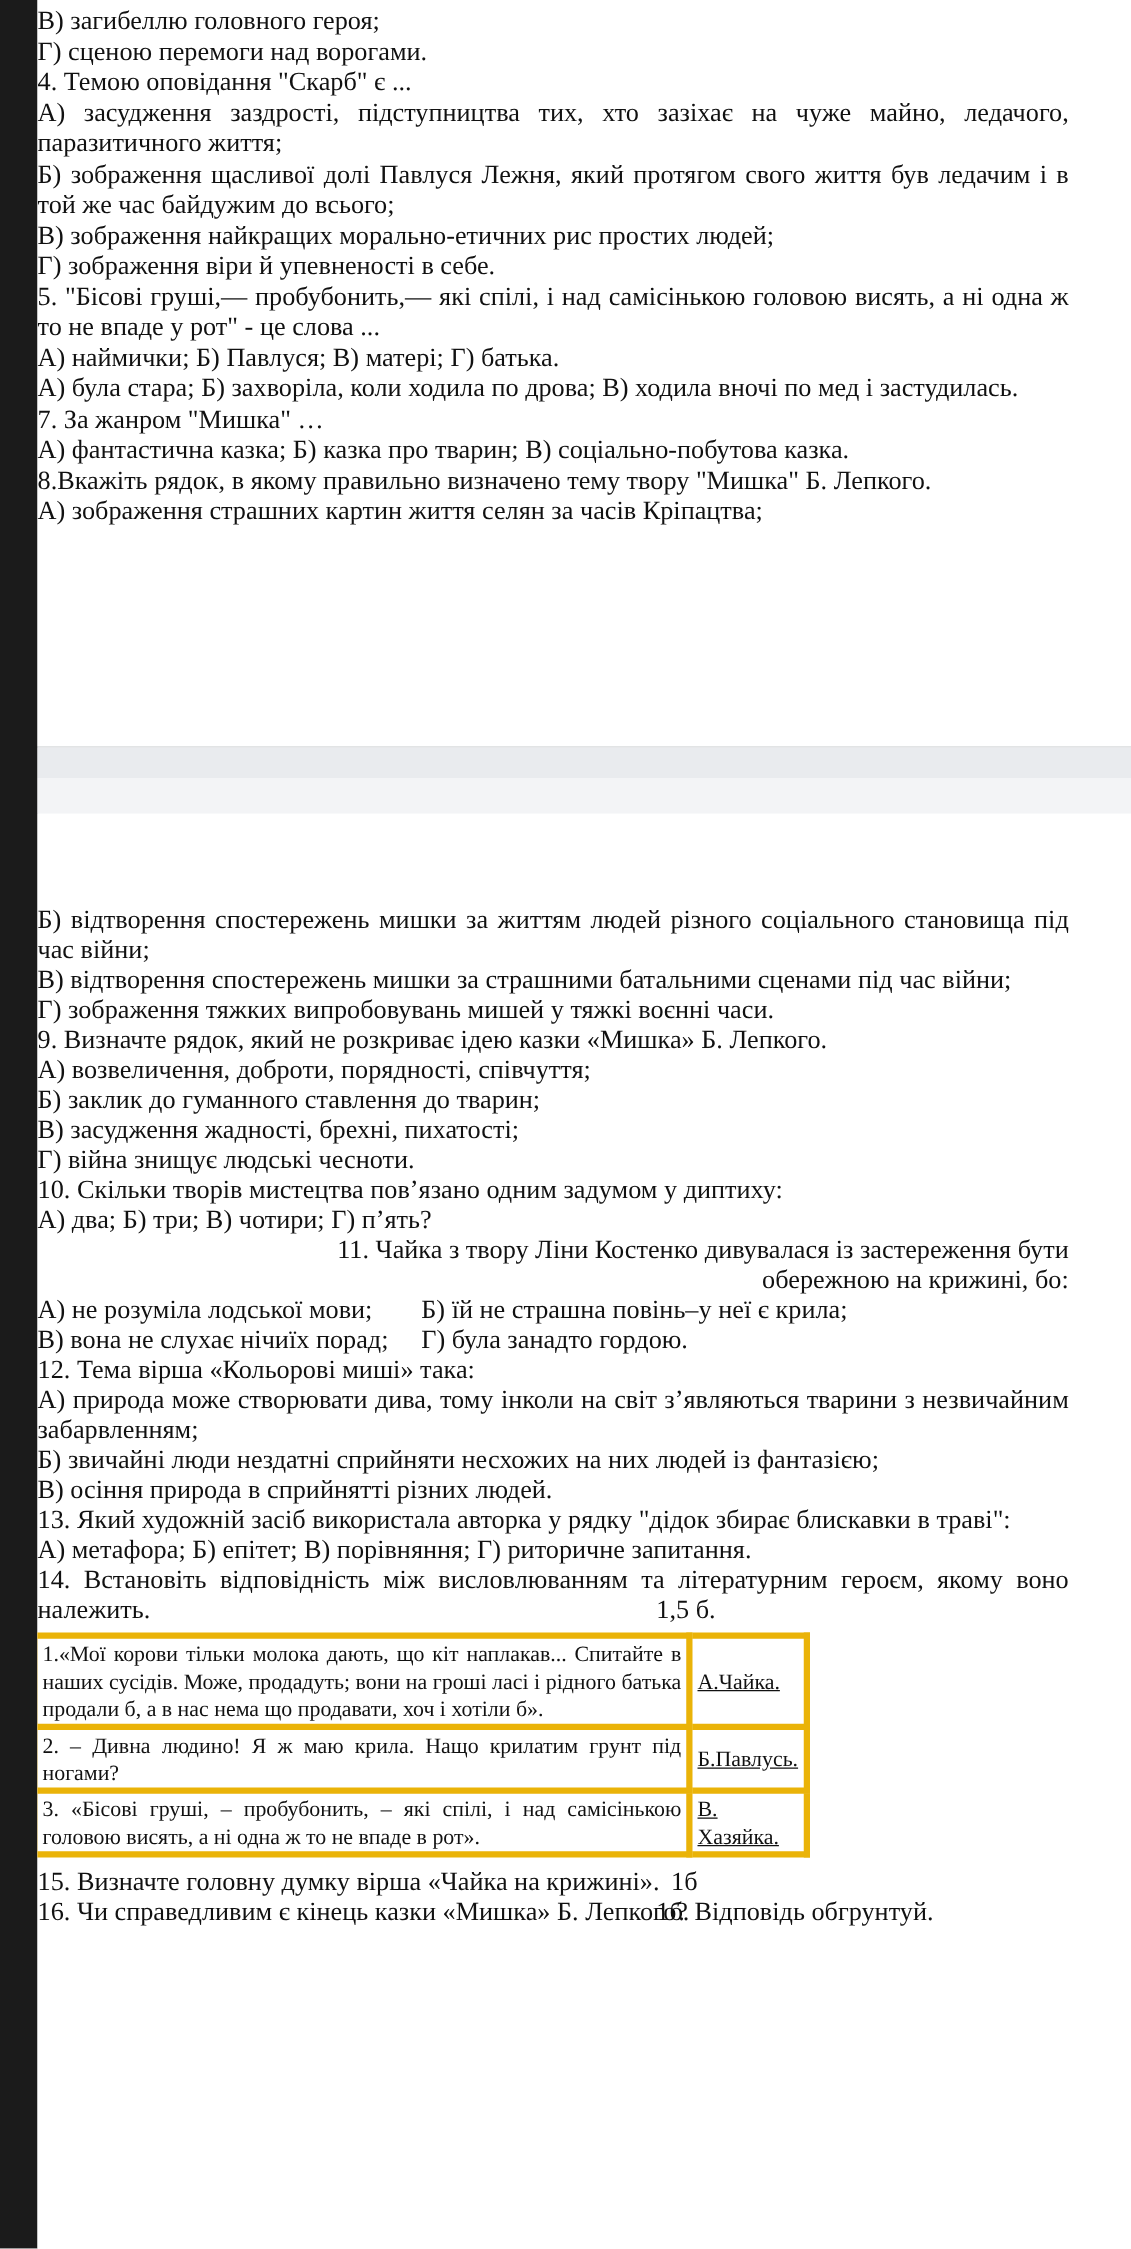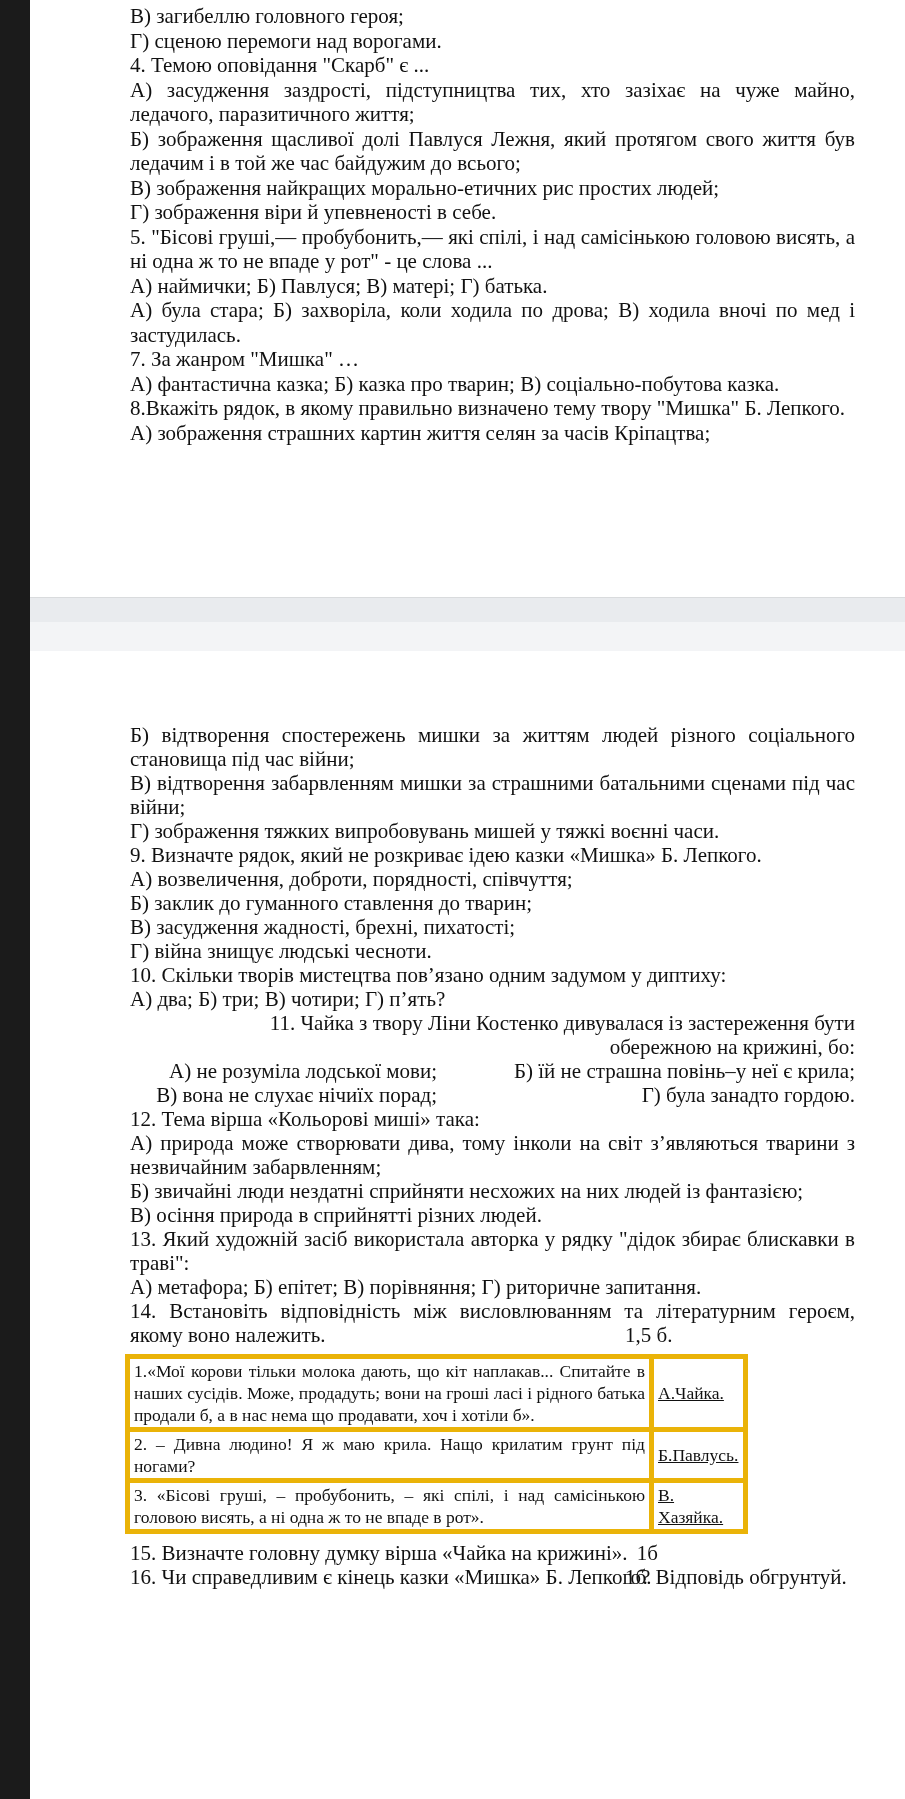--- a/index.html
+++ b/index.html
@@ -19,30 +19,30 @@
   }
   .pages { position:absolute; left:30px; top:0; width:875px; }
   .page { background:#ffffff; overflow:hidden; }
   .page-1 { height:597px; padding-top:4px; }
   .page-2 { height:1148px; padding-top:72px; }
   .page-gap {
     height:54px;
     background:linear-gradient(#e9ebee 0 46%, #f3f4f6 46% 100%);
     border-top:1px solid #d9dbdd;
   }
-  .content { width:825px; padding-left:100px; }
+  .content { width:825px; }
   .ln {
     font-size:21px;
     line-height:24.5px;
     text-align:justify;
     color:#111111;
   }
   .page-2 .ln { line-height:24px; }
   .noj { text-align:right; }
-  .two-col { display:flex; text-align:right;gap:15px; }
+  .two-col { display:flex; text-align:left; }
   .col-l { flex:0 0 307px; width:307px; }
   .col-r { flex:1 1 auto; }
   .with-score { position:relative; }
   .score-abs { position:absolute; left:495px; bottom:0;font-family:Liberation Serif, serif; }
   .score-inline { margin-left:4px; }
   table.match {
     border-collapse:collapse;
     table-layout:fixed;
     width:618px;
     margin-left:-5px;
@@ -83,21 +83,21 @@
         <p class="ln">8.Вкажіть рядок, в якому правильно визначено тему твору "Мишка" Б. Лепкого.</p>
         <p class="ln">А) зображення страшних картин життя селян за часів Кріпацтва;</p>
       </div>
     </div>
 
     <div class="page-gap"></div>
 
     <div class="page page-2">
       <div class="content">
         <p class="ln">Б) відтворення спостережень мишки за життям людей різного соціального становища під час війни;</p>
-        <p class="ln">В) відтворення забарвленням мишки за страшними батальними сценами під час війни;</p>
+        <p class="ln">В) відтворення спостережень мишки за страшними батальними сценами під час війни;</p>
         <p class="ln">Г) зображення тяжких випробовувань мишей у тяжкі воєнні часи.</p>
         <p class="ln">9. Визначте рядок, який не розкриває ідею казки «Мишка» Б. Лепкого.</p>
         <p class="ln">А) возвеличення, доброти, порядності, співчуття;</p>
         <p class="ln">Б) заклик до гуманного ставлення до тварин;</p>
         <p class="ln">В) засудження жадності, брехні, пихатості;</p>
         <p class="ln">Г) війна знищує людські чесноти.</p>
         <p class="ln">10. Скільки творів мистецтва пов’язано одним задумом у диптиху:</p>
         <p class="ln">А) два; Б) три; В) чотири; Г) п’ять?</p>
         <p class="ln noj">11. Чайка з твору Ліни Костенко дивувалася із застереження бути</p>
         <p class="ln noj">обережною на крижині, бо:</p>

